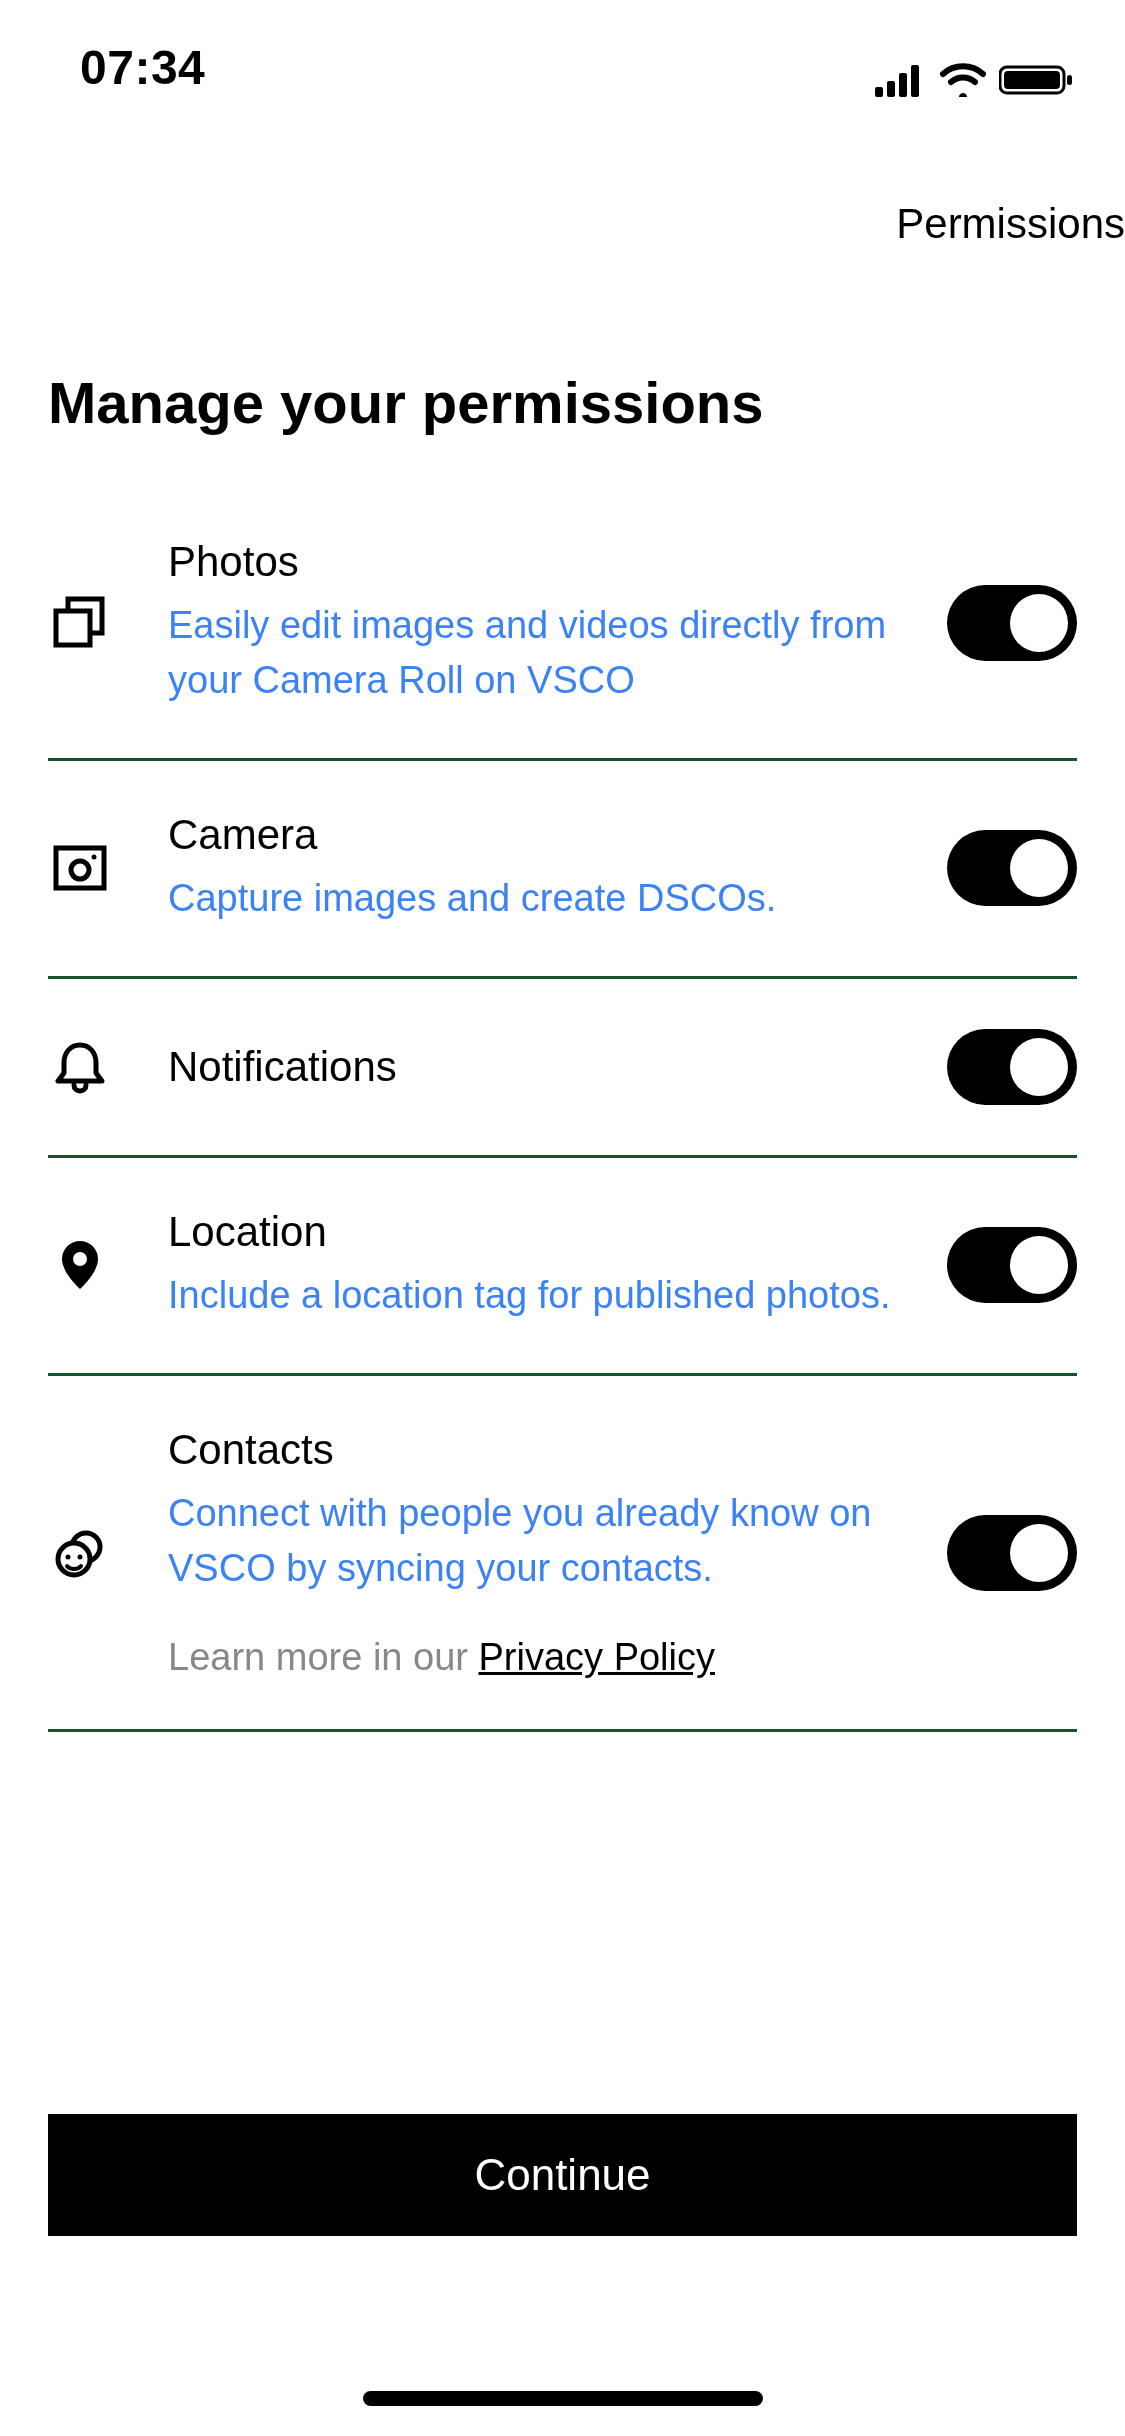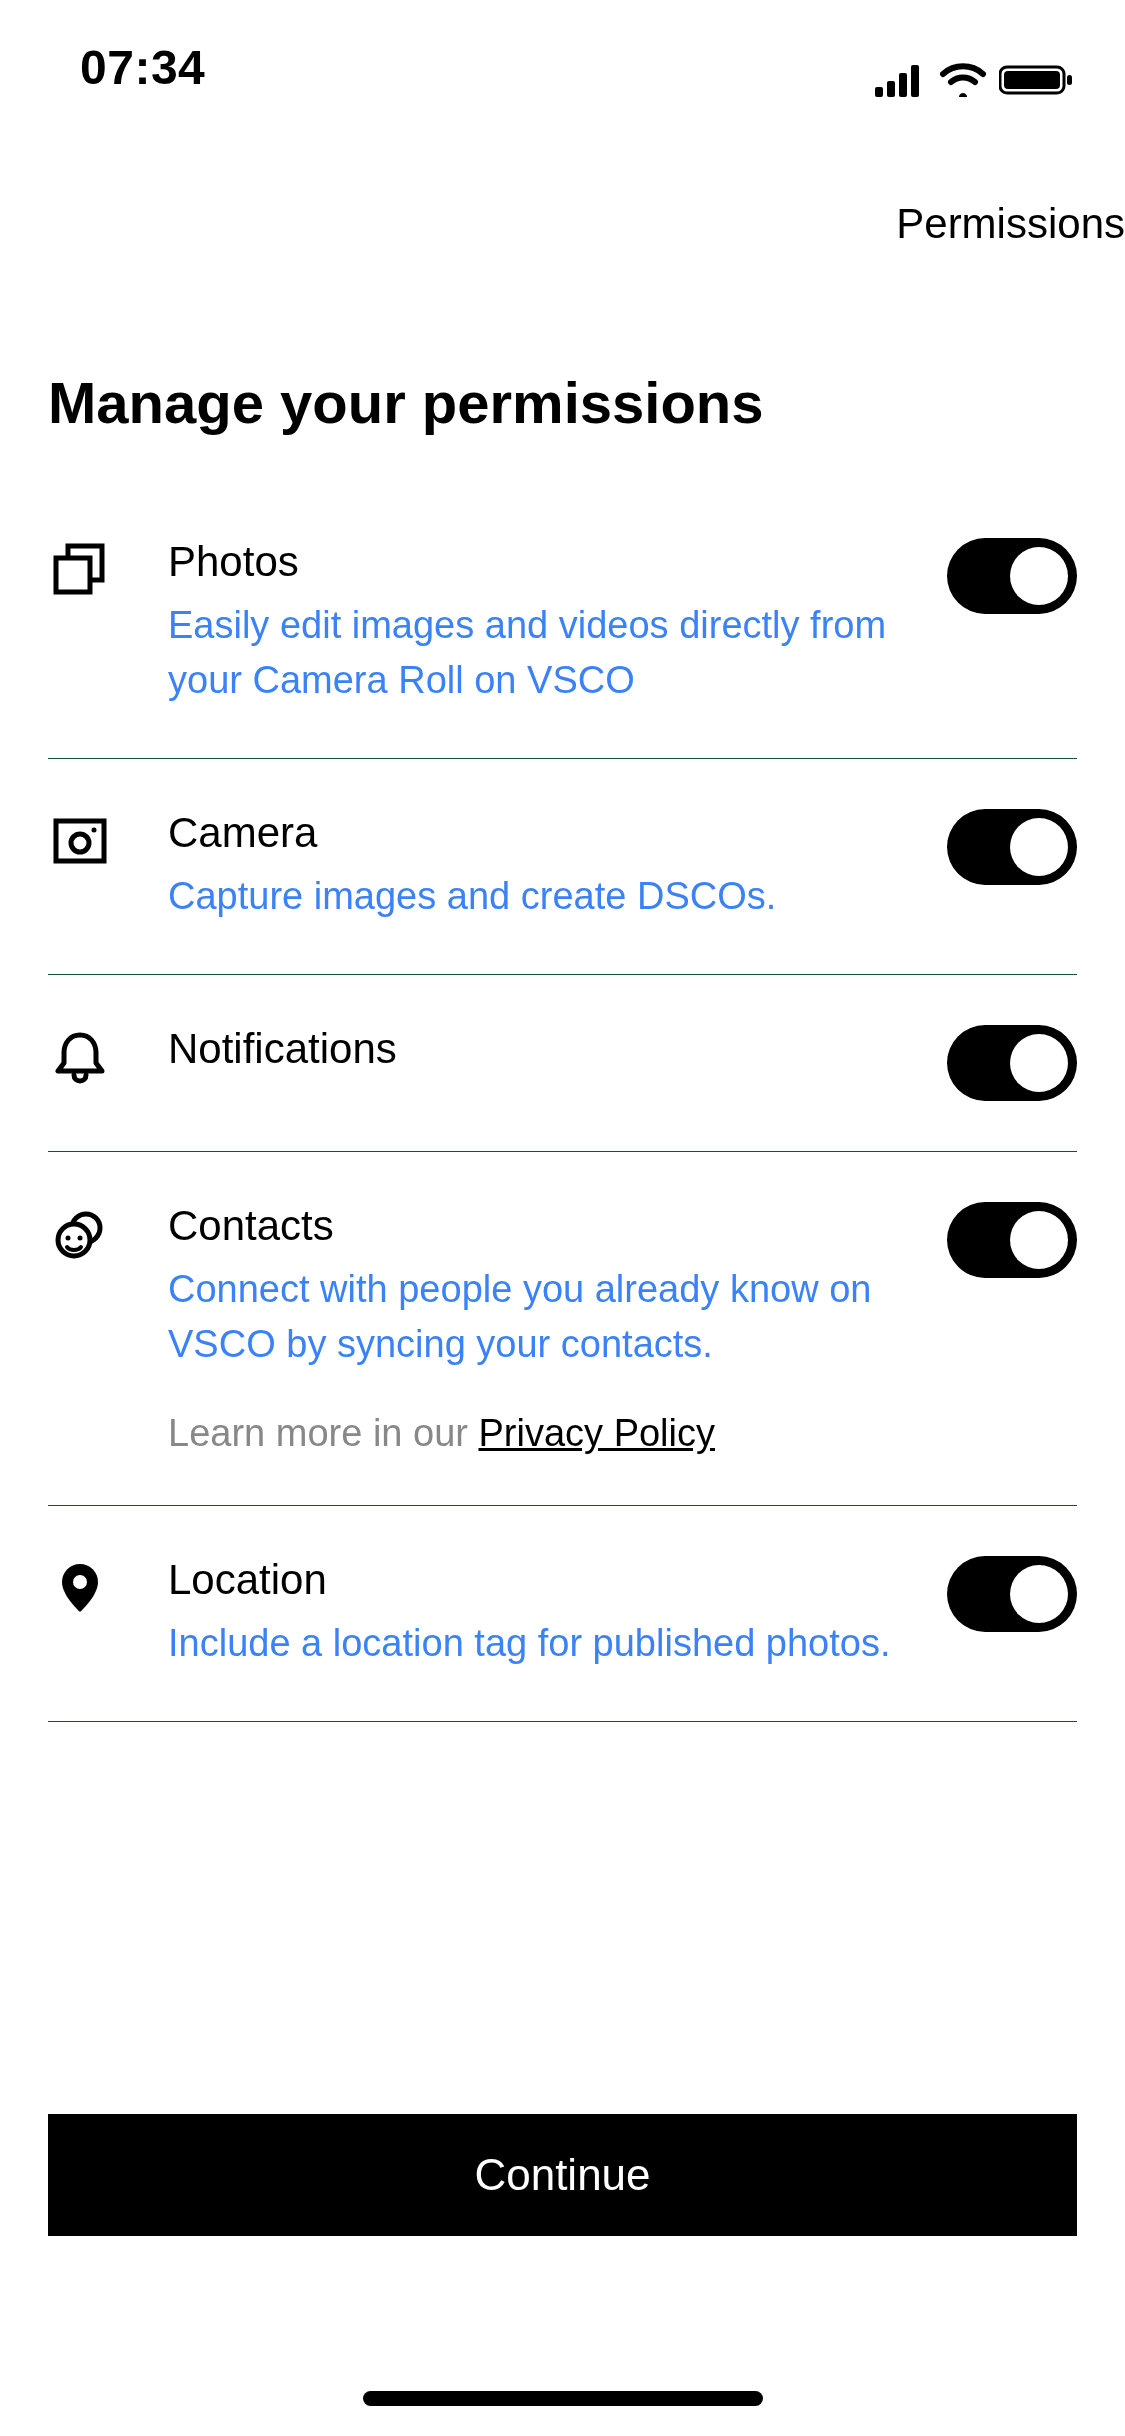--- a/index.html
+++ b/index.html
@@ -9,21 +9,21 @@
   .status-time { font-size: 48px; font-weight: 600; letter-spacing: 0.5px; }
   .status-icons { display: flex; align-items: center; gap: 12px; }
   
   .nav-title { text-align: right; font-size: 42px; font-weight: 400; margin-top: 80px; }
   
   .content { padding: 0 48px; }
   .heading { font-size: 58px; font-weight: 700; margin-top: 120px; line-height: 1.2; }
   .subheading { font-size: 42px; font-weight: 400; margin-top: 30px; line-height: 1.45; color: #000; }
   
   .perm-list { margin-top: 70px; }
-  .perm-item { display: flex; align-items: flex-start; padding: 50px 0; border-bottom: 1px solid #14532d; }
+  .perm-item { display: flex; align-items: center; padding: 50px 0; border-bottom: 3px solid #14532d; }
   .perm-item:first-child { padding-top: 30px; }
   .perm-icon { width: 120px; display: flex; justify-content: flex-start; align-items: center; }
   .perm-text { flex: 1; padding-right: 30px; }
   .perm-title { font-size: 42px; font-weight: 500; color: #000; }
   .perm-desc { font-size: 38px; color: #3b82f6; margin-top: 12px; line-height: 1.45; }
   .perm-extra { font-size: 38px; color: #888; margin-top: 40px; }
   .perm-extra a { color: #000; text-decoration: underline; }
   
   .toggle { width: 130px; height: 76px; background: #000; border-radius: 38px; position: relative; flex-shrink: 0; }
   .toggle::after { content: ""; position: absolute; width: 58px; height: 58px; background: #fff; border-radius: 50%; top: 9px; right: 9px; }
@@ -102,49 +102,49 @@
       </div>
       <div class="perm-text">
         <div class="perm-title">Notifications</div>
       </div>
       <div class="toggle"></div>
     </div>
 
     <div class="perm-item">
       <div class="perm-icon">
         <svg width="64" height="64" viewBox="0 0 64 64">
+          <path d="M32 8 C22 8 14 16 14 26 C14 40 32 56 32 56 C32 56 50 40 50 26 C50 16 42 8 32 8 Z" fill="#000"></path>
+          <circle cx="32" cy="26" r="7" fill="#fff"></circle>
+        </svg>
+      </div>
+      <div class="perm-text">
+        <div class="perm-title">Location</div>
+        <div class="perm-desc">Include a location tag for published photos.</div>
+      </div>
+      <div class="toggle"></div>
+    </div>
+
+    <div class="perm-item">
+      <div class="perm-icon">
+        <svg width="64" height="64" viewBox="0 0 64 64">
           <circle cx="38" cy="26" r="14" stroke="#000" stroke-width="5" fill="#fff"></circle>
           <circle cx="26" cy="38" r="16" stroke="#000" stroke-width="5" fill="#fff"></circle>
           <circle cx="20" cy="36" r="2.5" fill="#000"></circle>
           <circle cx="32" cy="36" r="2.5" fill="#000"></circle>
           <path d="M19 45 C22 49 30 49 33 45" stroke="#000" stroke-width="4" fill="none" stroke-linecap="round"></path>
         </svg>
       </div>
       <div class="perm-text">
         <div class="perm-title">Contacts</div>
         <div class="perm-desc">Connect with people you already know on VSCO by syncing your contacts.</div>
         <div class="perm-extra">
           <span>Learn more in our </span><a href="#">Privacy Policy</a>
         </div>
       </div>
       <div class="toggle"></div>
     </div>
 
-    <div class="perm-item">
-      <div class="perm-icon">
-        <svg width="64" height="64" viewBox="0 0 64 64">
-          <path d="M32 8 C22 8 14 16 14 26 C14 40 32 56 32 56 C32 56 50 40 50 26 C50 16 42 8 32 8 Z" fill="#000"></path>
-          <circle cx="32" cy="26" r="7" fill="#fff"></circle>
-        </svg>
-      </div>
-      <div class="perm-text">
-        <div class="perm-title">Location</div>
-        <div class="perm-desc">Include a location tag for published photos.</div>
-      </div>
-      <div class="toggle"></div>
-    </div>
-
   </div>
 </div>
 
 <button class="continue-btn">Continue</button>
 
 <div class="home-indicator"></div>
 
 </body></html>

